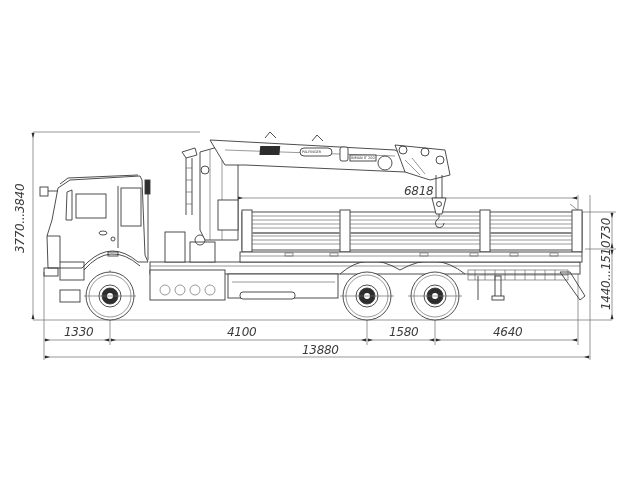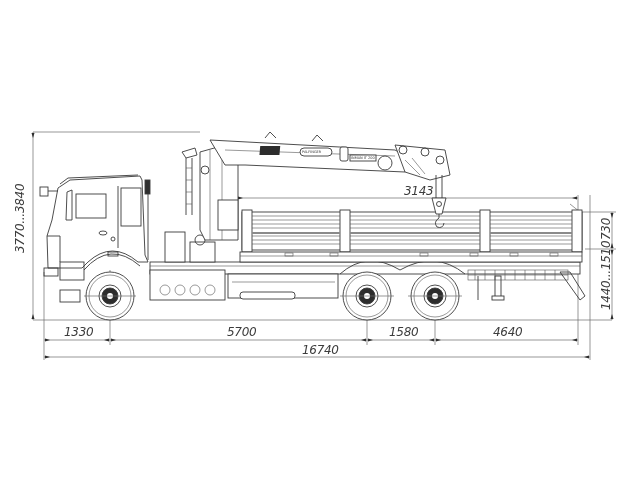--- a/index.html
+++ b/index.html
@@ -251,19 +251,19 @@
     <circle class="ln" cx="439" cy="204" r="2.5"></circle>
     <path class="ln" d="M439 214 L439 218 Q433 222 437 227 Q443 229 444 223"></path>
   </g>
 </svg>
 
 <div class="badge" style="left:302px; top:150px;">PALFINGER</div>
 <div class="badge" style="left:351px; top:156px;">INMAN IT 200</div>
 
 <div class="dimlabel vert" style="left:14px; top:253px;">3770...3840</div>
 <div class="dimlabel" style="left:64px; top:326px;">1330</div>
-<div class="dimlabel" style="left:227px; top:326px;">5700</div>
+<div class="dimlabel" style="left:227px; top:326px;">4100</div>
 <div class="dimlabel" style="left:389px; top:326px;">1580</div>
 <div class="dimlabel" style="left:493px; top:326px;">4640</div>
-<div class="dimlabel" style="left:302px; top:344px;">16740</div>
-<div class="dimlabel" style="left:404px; top:185px;">3143</div>
+<div class="dimlabel" style="left:302px; top:344px;">13880</div>
+<div class="dimlabel" style="left:404px; top:185px;">6818</div>
 <div class="dimlabel vert" style="left:600px; top:240px;">730</div>
 <div class="dimlabel vert" style="left:600px; top:310px;">1440...1510</div>
 
 </body></html>

